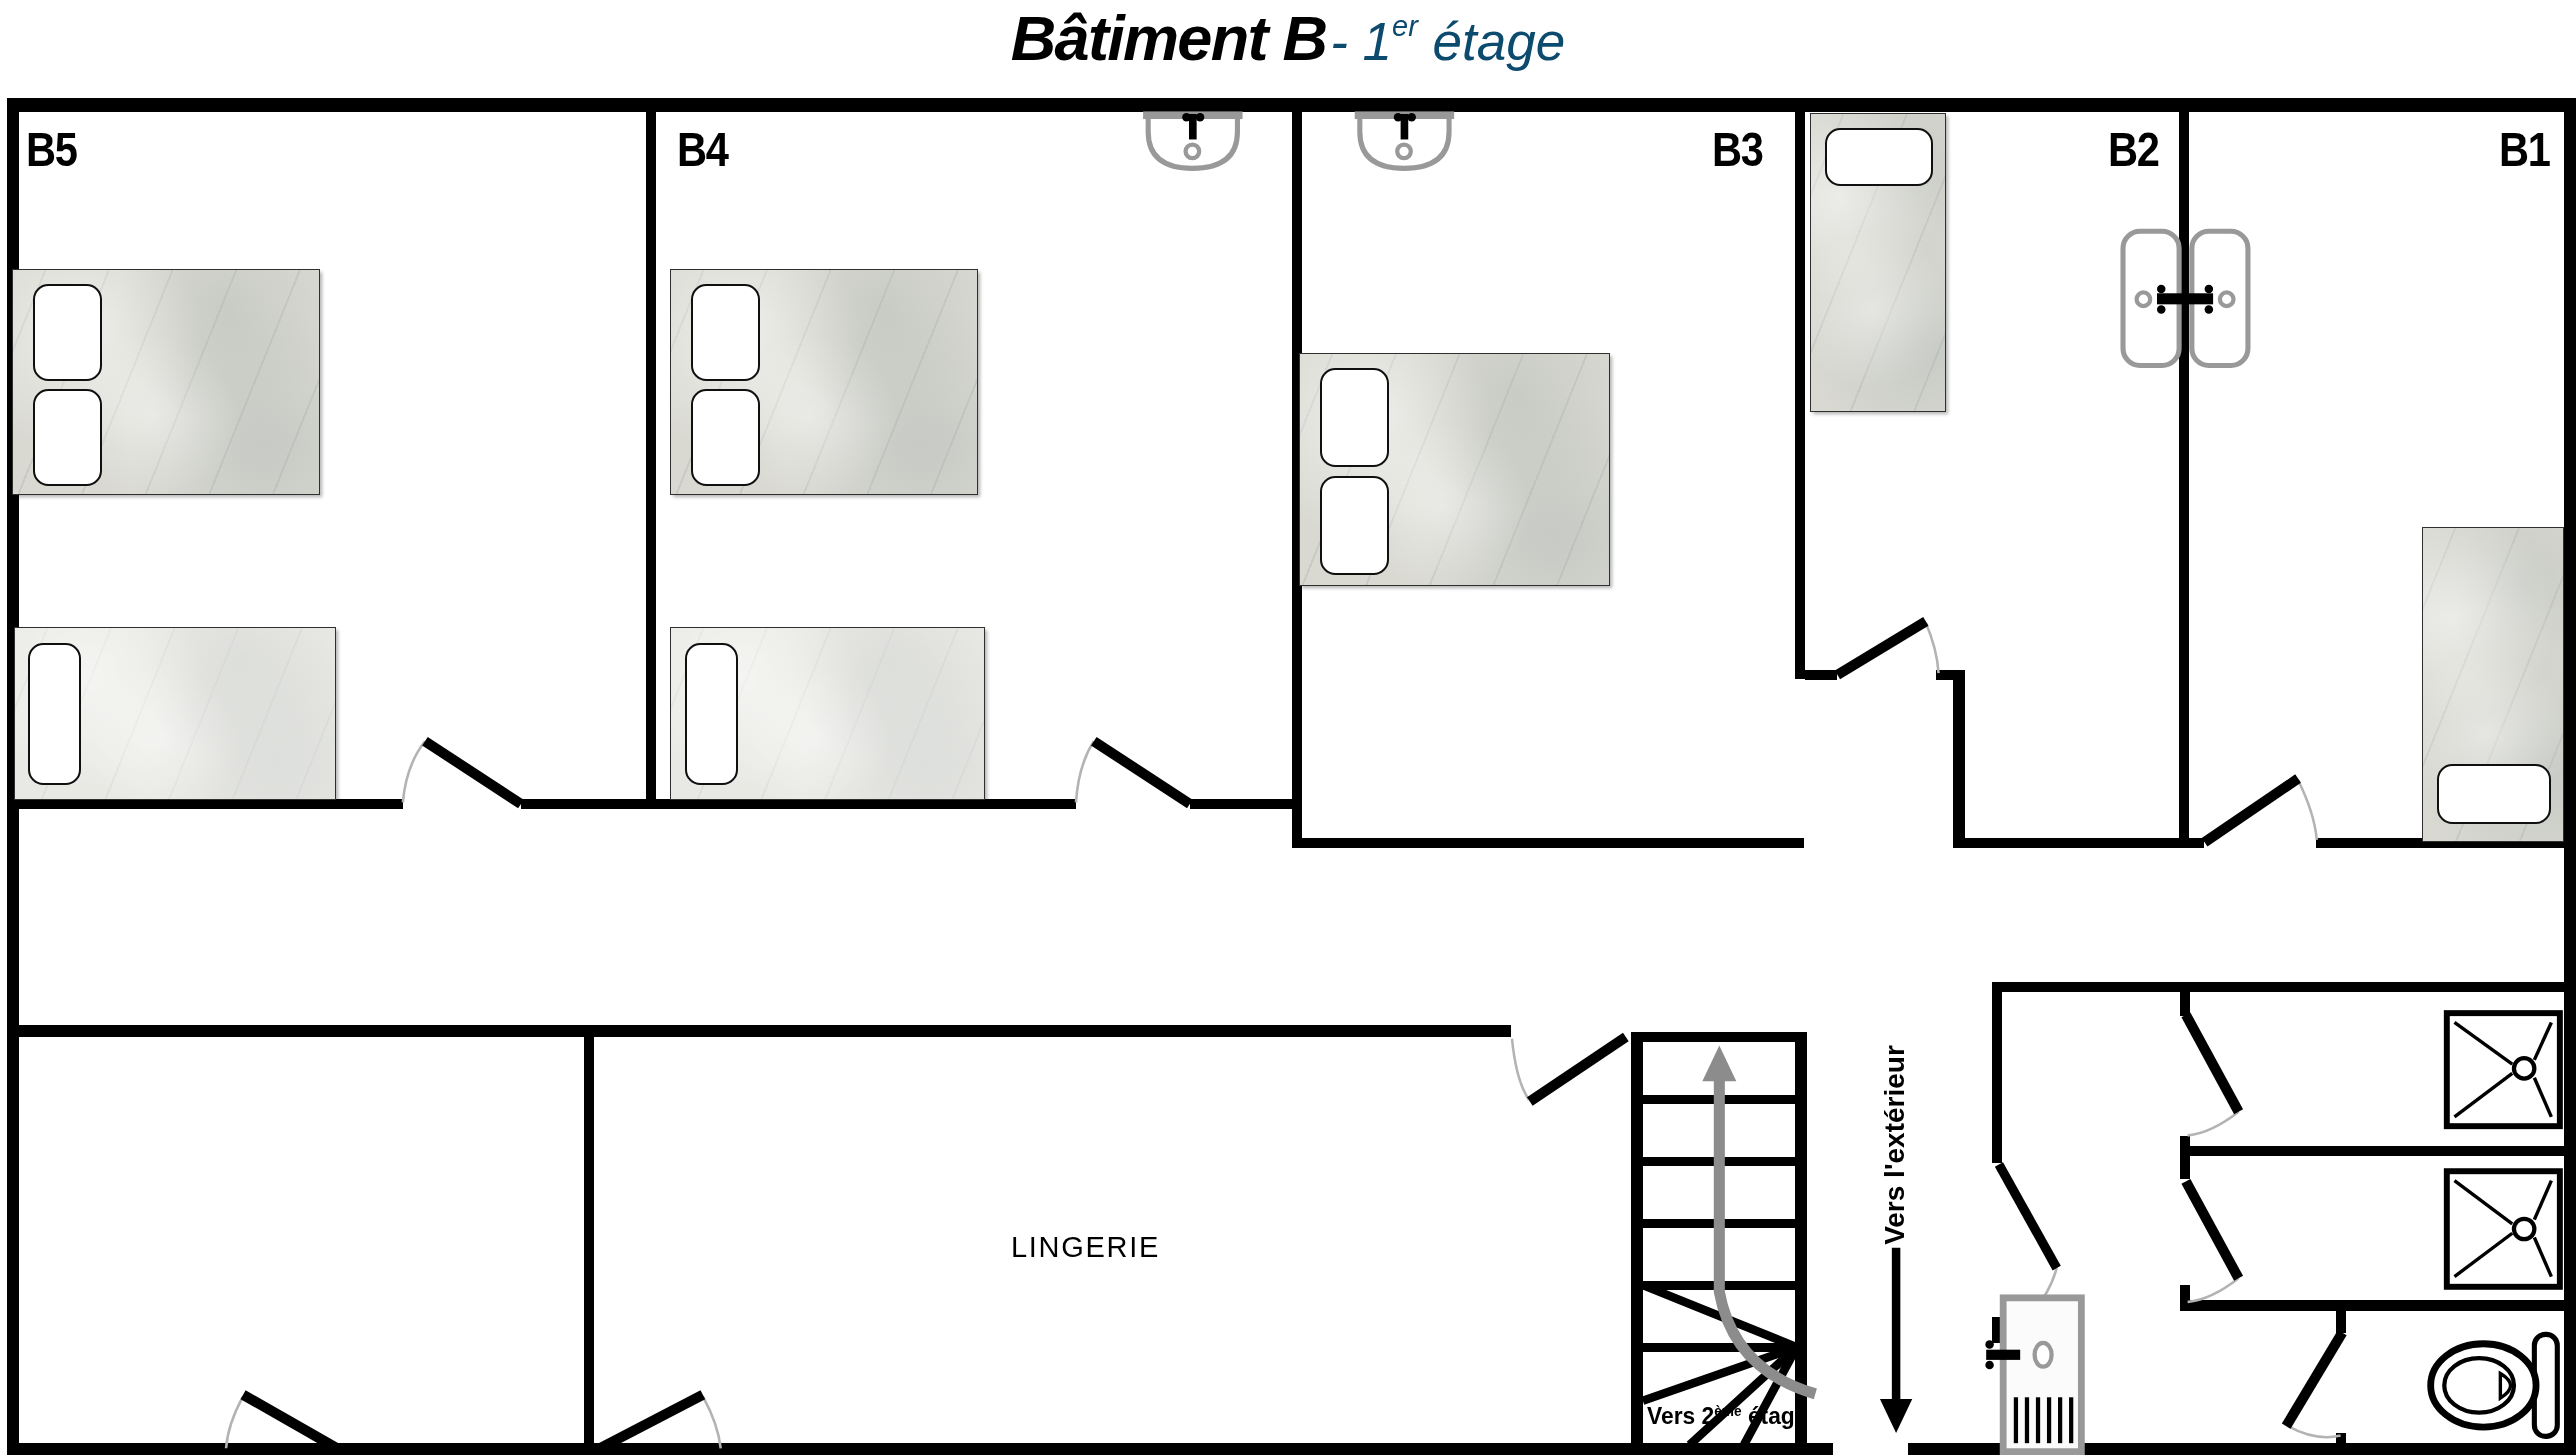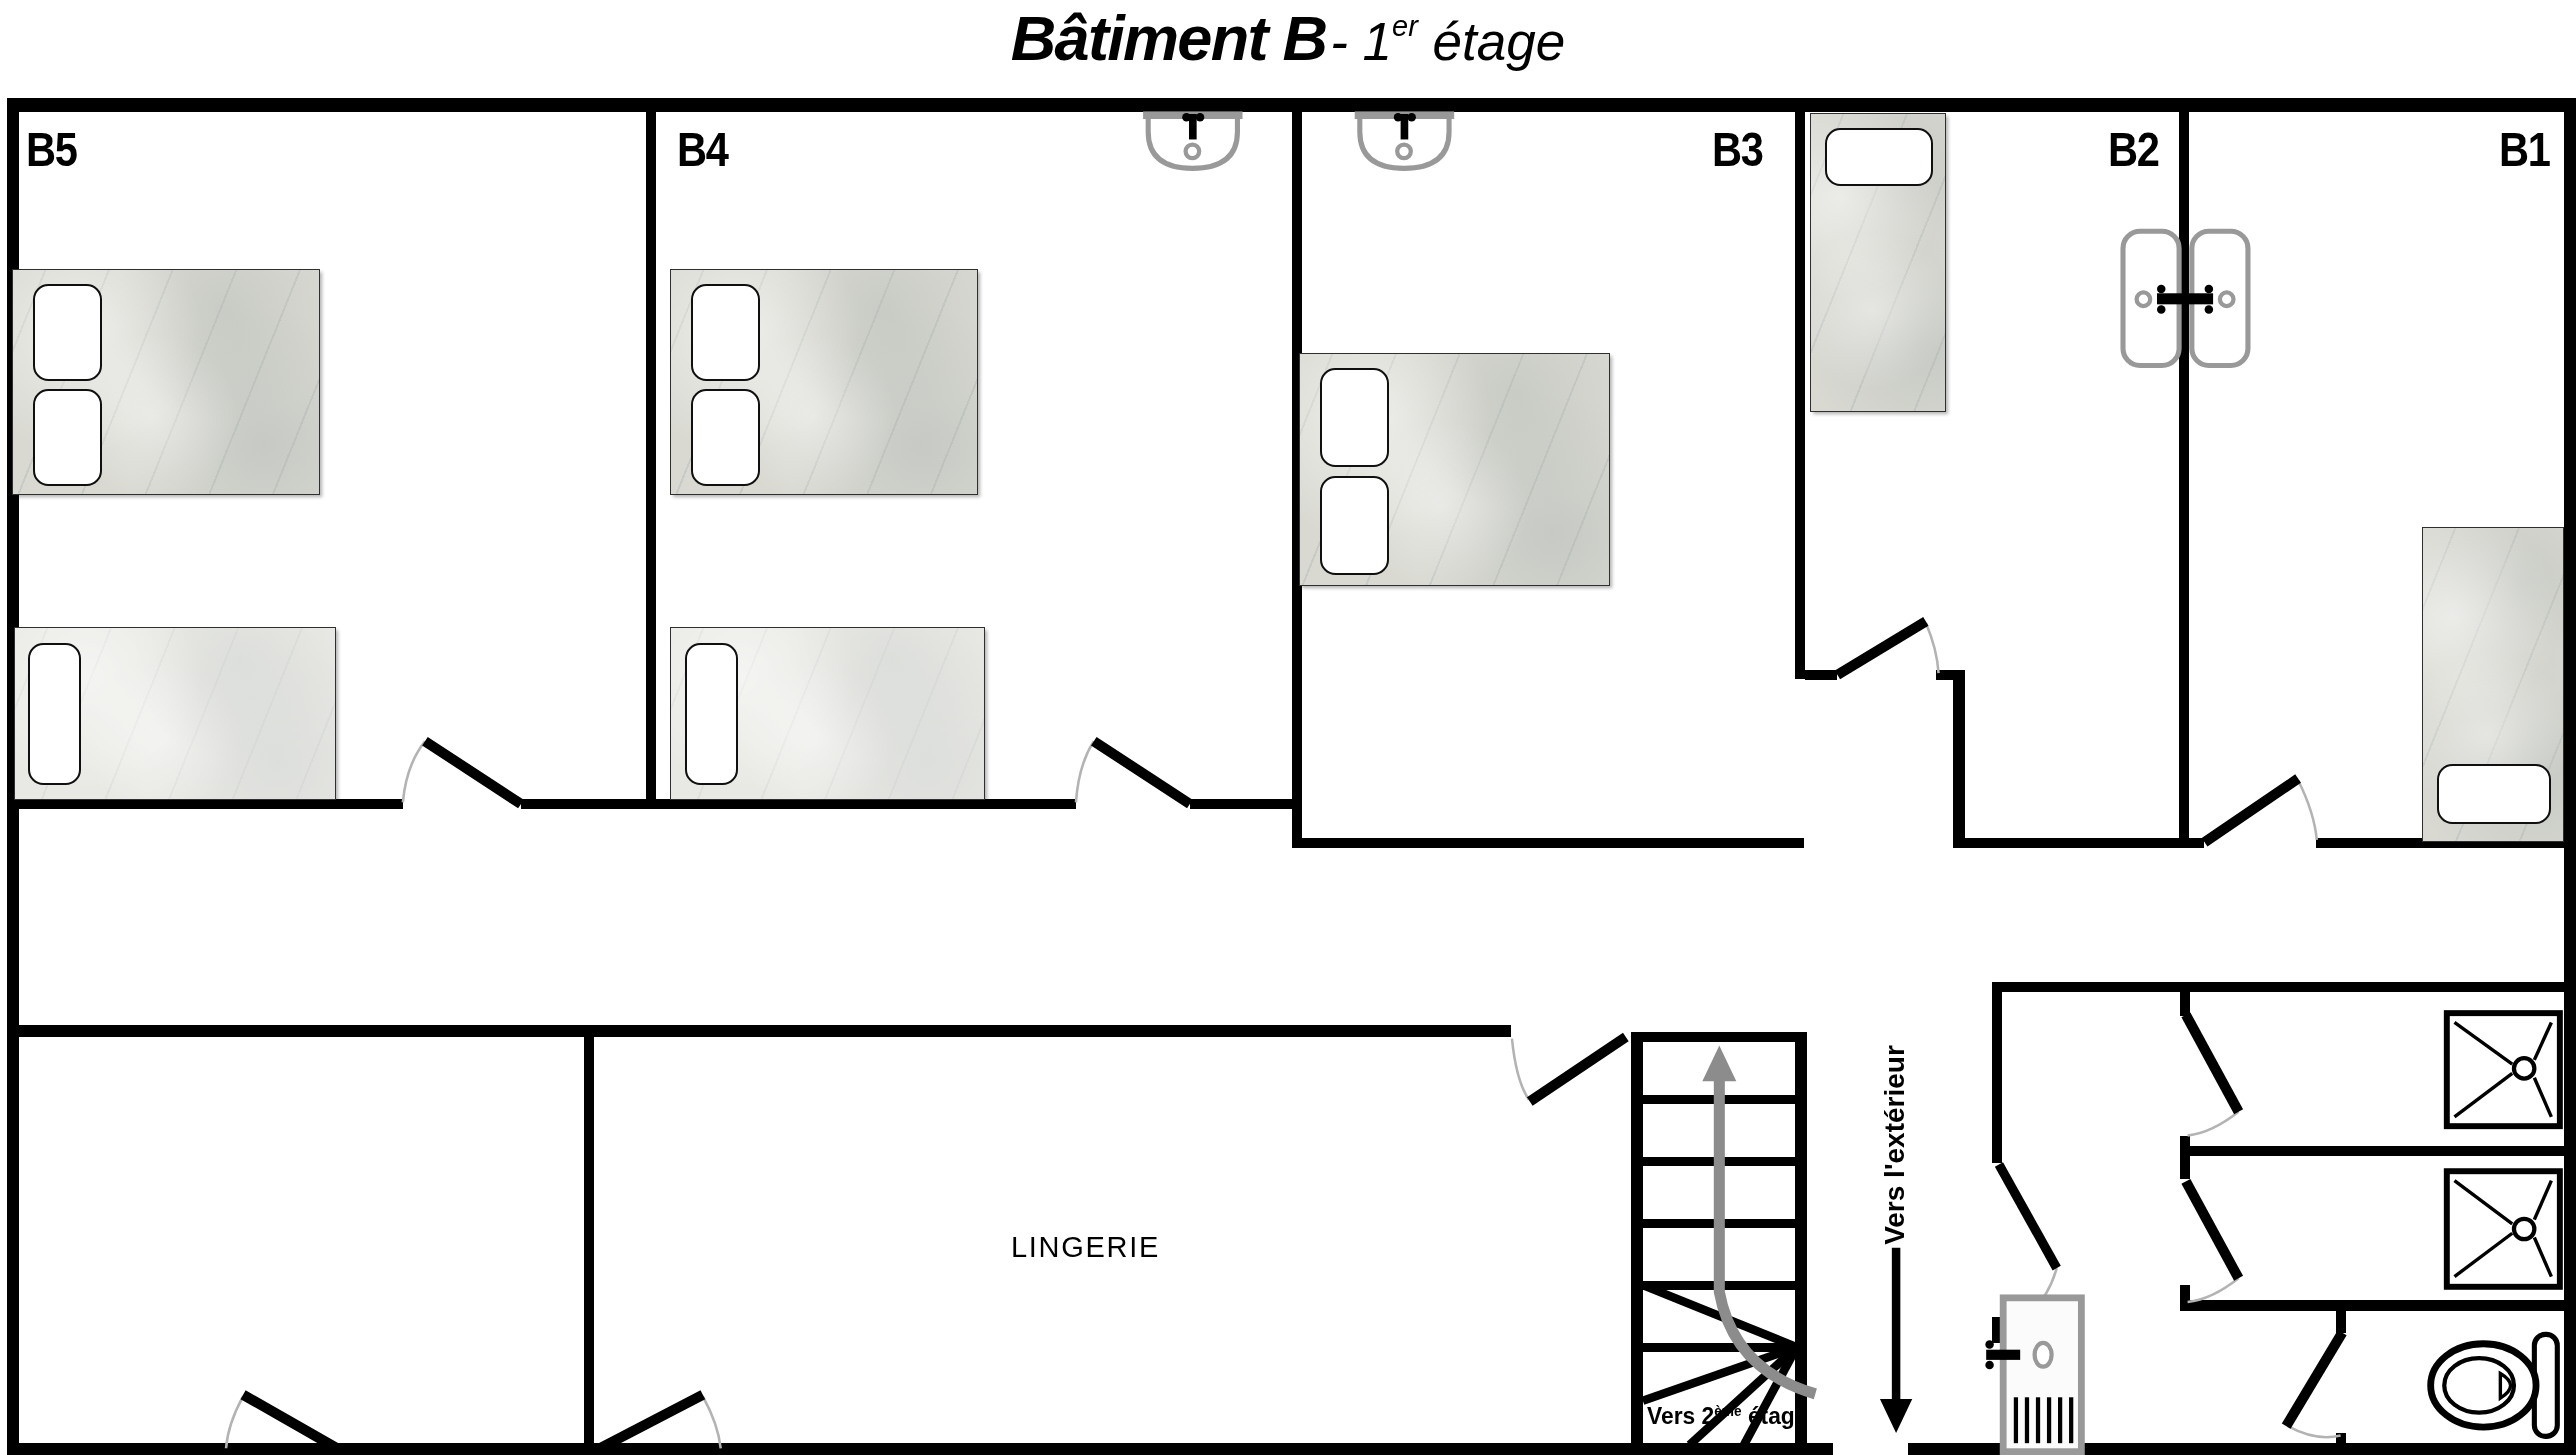--- a/index.html
+++ b/index.html
@@ -1,21 +1,21 @@
 <!DOCTYPE html>
 <html style="font-size:13.6px"><head>
 <meta charset="utf-8">
 <style>
   html,body{margin:0;padding:0;background:#fff;}
   .plan{position:relative;width:2576px;height:1456px;background:#fff;overflow:hidden;
         font-family:"Liberation Sans",sans-serif;}
   .w{position:absolute;background:#000;}
   .title{position:absolute;top:1.7px;left:50%;transform:translateX(-50%);white-space:nowrap;}
   .title .b{font-style:italic;font-weight:900;font-size:63px;letter-spacing:-1.7px;color:#000;}
-  .title .t{font-style:italic;font-weight:400;font-size:53px;color:#000000;}
+  .title .t{font-style:italic;font-weight:400;font-size:53px;color:#0c4a6e;}
   .title sup{font-size:29px;vertical-align:24px;}
   .room-label{position:absolute;font-weight:bold;font-size:49px;color:#000;
               transform:scaleX(.85);transform-origin:left top;letter-spacing:-1.7px;white-space:nowrap;}
   .area-label{position:absolute;font-size:29px;color:#000;letter-spacing:1.7px;white-space:nowrap;}
   .vtext{position:absolute;font-weight:bold;font-size:28px;color:#000;white-space:nowrap;
          transform:rotate(-90deg);transform-origin:center center;}
   .stair-label{position:absolute;font-weight:bold;font-size:24px;color:#000;white-space:nowrap;
                transform:scaleX(.95);transform-origin:left top;}
   .stair-label sup{font-size:14.4px;vertical-align:7.6px;}
   .bed{position:absolute;background-color:#d9d9d2;border:1.7px solid #2f2f2f;

